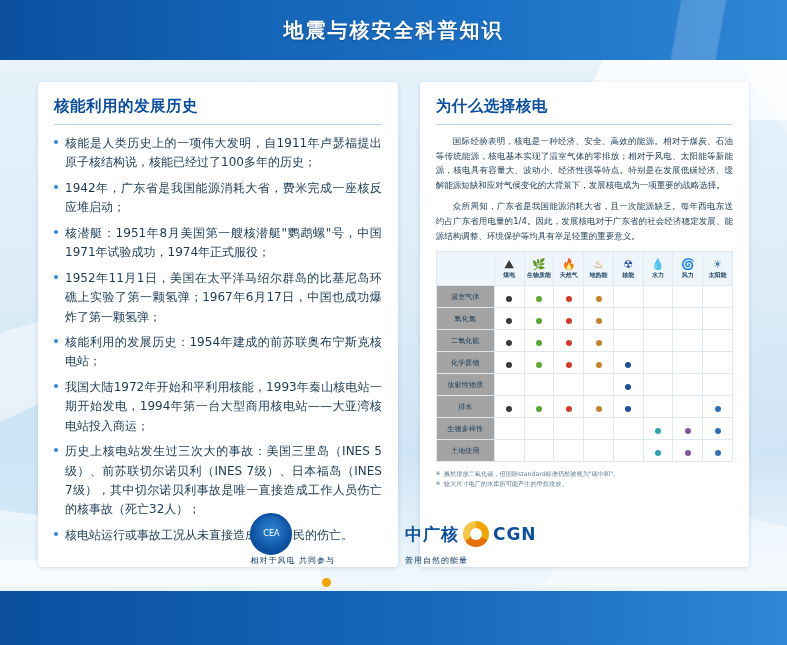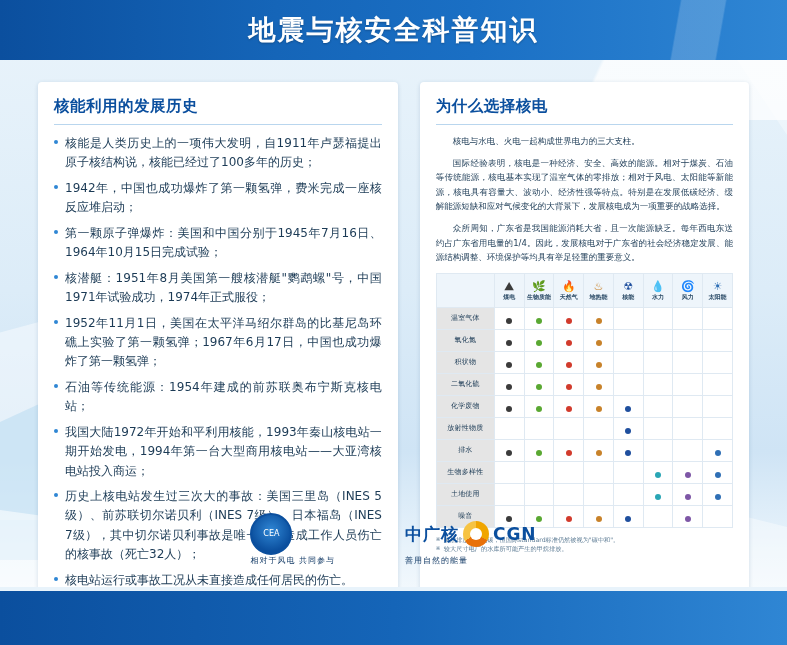--- a/index.html
+++ b/index.html
@@ -43,21 +43,21 @@
     position:relative; height:60px;
     background: linear-gradient(90deg,#0b4f9e 0%, #1565b8 35%, #1a6fc4 60%, #2f86d4 100%);
     display:flex; align-items:center; justify-content:center;
     overflow:hidden;
   }
   .header::after {
     content:""; position:absolute; right:0; top:0; bottom:0; width:170px;
     background: linear-gradient(100deg, rgba(255,255,255,0) 35%, rgba(255,255,255,.18) 36%, rgba(255,255,255,.18) 60%, rgba(255,255,255,0) 61%);
   }
   .header-title {
-    color:#fff; font-size:27px; font-weight:bold; letter-spacing:2px;
+    color:#fff; font-size:20px; font-weight:bold; letter-spacing:2px;
     text-shadow: 0 1px 2px rgba(0,0,0,.25);
     z-index:2;
   }
 
   
   .content { position:relative; display:flex; gap:22px; padding: 22px 38px 0 38px; }
   .card {
     background:#ffffff; border-radius:4px;
     box-shadow: 0 1px 4px rgba(20,60,110,.16);
     padding: 14px 16px 16px 16px;
@@ -88,21 +88,21 @@
   .table-wrap { margin-top:8px; }
   table.energy { border-collapse:collapse; width:100%; table-layout:fixed; }
   table.energy th, table.energy td { border:1px solid #dfe9f2; }
   table.energy thead th {
     background:#eef5fb; height:34px; vertical-align:middle; padding:2px 0;
   }
   .col-head { font-size:6px; color:#2a4a66; text-align:center; line-height:1.1; }
   .col-icon { display:block; font-size:11px; line-height:1; margin-bottom:2px; }
   th.rowhead-corner { width:58px; background:#eef5fb; }
   td.rowhead {
-    width:58px; background:#e5e5e5; font-size:7px; color:#1b3a55;
+    width:58px; background:#a3a3a3; font-size:7px; color:#1b3a55;
     text-align:center; padding:3px 2px; letter-spacing:.2px;margin-top:37px;
   }
   td.cell { text-align:center; height:17px; }
   .dot { display:inline-block; width:6px; height:6px; border-radius:50%; }
   .notes { margin-top:7px; }
   .notes div {
     font-size:6.2px; color:#5b7par; color:#5b7a93; line-height:1.5; padding-left:8px; position:relative;
   }
   .notes div::before {
     content:"※"; position:absolute; left:0; top:0; font-size:5.5px; color:#5b7a93;
@@ -157,35 +157,33 @@
   <div class="header">
     <div class="header-title">地震与核安全科普知识</div>
   </div>
 
   <div class="content">
 
     <div class="card left">
       <div class="card-title">核能利用的发展历史</div>
       <ul class="bullets">
         <li>核能是人类历史上的一项伟大发明，自1911年卢瑟福提出原子核结构说，核能已经过了100多年的历史；</li>
-        <li>1942年，中国也成功爆炸了第一颗氢弹，费米完成一座核反应堆启动；</li>
-        <li>第一颗原子弹爆炸：美国和中国分别于1945年7月16日、1964年10月15日完成试验；</li>
+        <li>1942年，广东省是我国能源消耗大省，费米完成一座核反应堆启动；</li>
         <li>核潜艇：1951年8月美国第一艘核潜艇"鹦鹉螺"号，中国1971年试验成功，1974年正式服役；</li>
         <li>1952年11月1日，美国在太平洋马绍尔群岛的比基尼岛环礁上实验了第一颗氢弹；1967年6月17日，中国也成功爆炸了第一颗氢弹；</li>
-        <li>石油等传统能源：1954年建成的前苏联奥布宁斯克核电站；</li>
+        <li>核能利用的发展历史：1954年建成的前苏联奥布宁斯克核电站；</li>
         <li>我国大陆1972年开始和平利用核能，1993年秦山核电站一期开始发电，1994年第一台大型商用核电站——大亚湾核电站投入商运；</li>
         <li>历史上核电站发生过三次大的事故：美国三里岛（INES 5级）、前苏联切尔诺贝利（INES 7级）、日本福岛（INES 7级），其中切尔诺贝利事故是唯一直接造成工作人员伤亡的核事故（死亡32人）；</li>
         <li>核电站运行或事故工况从未直接造成任何居民的伤亡。</li>
       </ul>
     </div>
 
     <div class="card right">
       <div class="card-title">为什么选择核电</div>
       <div class="paras">
-        <p>核电与水电、火电一起构成世界电力的三大支柱。</p>
         <p>国际经验表明，核电是一种经济、安全、高效的能源。相对于煤炭、石油等传统能源，核电基本实现了温室气体的零排放；相对于风电、太阳能等新能源，核电具有容量大、波动小、经济性强等特点。特别是在发展低碳经济、缓解能源短缺和应对气候变化的大背景下，发展核电成为一项重要的战略选择。</p>
         <p>众所周知，广东省是我国能源消耗大省，且一次能源缺乏。每年西电东送约占广东省用电量的1/4。因此，发展核电对于广东省的社会经济稳定发展、能源结构调整、环境保护等均具有举足轻重的重要意义。</p>
       </div>
 
       <div class="table-wrap">
         <table class="energy">
           <thead>
             <tr>
               <th class="rowhead-corner"></th>
             <th class="col-head"><span class="col-icon" style="color: rgb(59, 59, 59);">⛰</span><span>煤电</span></th>
@@ -215,31 +213,20 @@
                 <td class="cell"><span class="dot" style="background: rgb(59, 59, 59);"></span></td>
                 <td class="cell"><span class="dot" style="background: rgb(90, 168, 50);"></span></td>
                 <td class="cell"><span class="dot" style="background: rgb(210, 59, 44);"></span></td>
                 <td class="cell"><span class="dot" style="background: rgb(200, 130, 42);"></span></td>
                 <td class="cell"></td>
                 <td class="cell"></td>
                 <td class="cell"></td>
                 <td class="cell"></td>
               </tr>
               <tr>
-                <td class="rowhead">积状物</td>
-                <td class="cell"><span class="dot" style="background: rgb(59, 59, 59);"></span></td>
-                <td class="cell"><span class="dot" style="background: rgb(90, 168, 50);"></span></td>
-                <td class="cell"><span class="dot" style="background: rgb(210, 59, 44);"></span></td>
-                <td class="cell"><span class="dot" style="background: rgb(200, 130, 42);"></span></td>
-                <td class="cell"></td>
-                <td class="cell"></td>
-                <td class="cell"></td>
-                <td class="cell"></td>
-              </tr>
-              <tr>
                 <td class="rowhead">二氧化硫</td>
                 <td class="cell"><span class="dot" style="background: rgb(59, 59, 59);"></span></td>
                 <td class="cell"><span class="dot" style="background: rgb(90, 168, 50);"></span></td>
                 <td class="cell"><span class="dot" style="background: rgb(210, 59, 44);"></span></td>
                 <td class="cell"><span class="dot" style="background: rgb(200, 130, 42);"></span></td>
                 <td class="cell"></td>
                 <td class="cell"></td>
                 <td class="cell"></td>
                 <td class="cell"></td>
               </tr>
@@ -290,31 +277,20 @@
               <tr>
                 <td class="rowhead">土地使用</td>
                 <td class="cell"></td>
                 <td class="cell"></td>
                 <td class="cell"></td>
                 <td class="cell"></td>
                 <td class="cell"></td>
                 <td class="cell"><span class="dot" style="background: rgb(42, 166, 181);"></span></td>
                 <td class="cell"><span class="dot" style="background: rgb(126, 87, 166);"></span></td>
                 <td class="cell"><span class="dot" style="background: rgb(47, 111, 181);"></span></td>
-              </tr>
-              <tr>
-                <td class="rowhead">噪音</td>
-                <td class="cell"><span class="dot" style="background: rgb(59, 59, 59);"></span></td>
-                <td class="cell"><span class="dot" style="background: rgb(90, 168, 50);"></span></td>
-                <td class="cell"><span class="dot" style="background: rgb(210, 59, 44);"></span></td>
-                <td class="cell"><span class="dot" style="background: rgb(200, 130, 42);"></span></td>
-                <td class="cell"><span class="dot" style="background: rgb(31, 79, 158);"></span></td>
-                <td class="cell"></td>
-                <td class="cell"><span class="dot" style="background: rgb(126, 87, 166);"></span></td>
-                <td class="cell"></td>
               </tr>
             </tbody>
         </table>
         <div class="notes">
           <div>虽然排放二氧化碳，但国际standard标准仍然被视为"碳中和"。</div>
           <div>较大尺寸电厂的水库所可能产生的甲烷排放。</div>
         </div>
       </div>
     </div>
 

